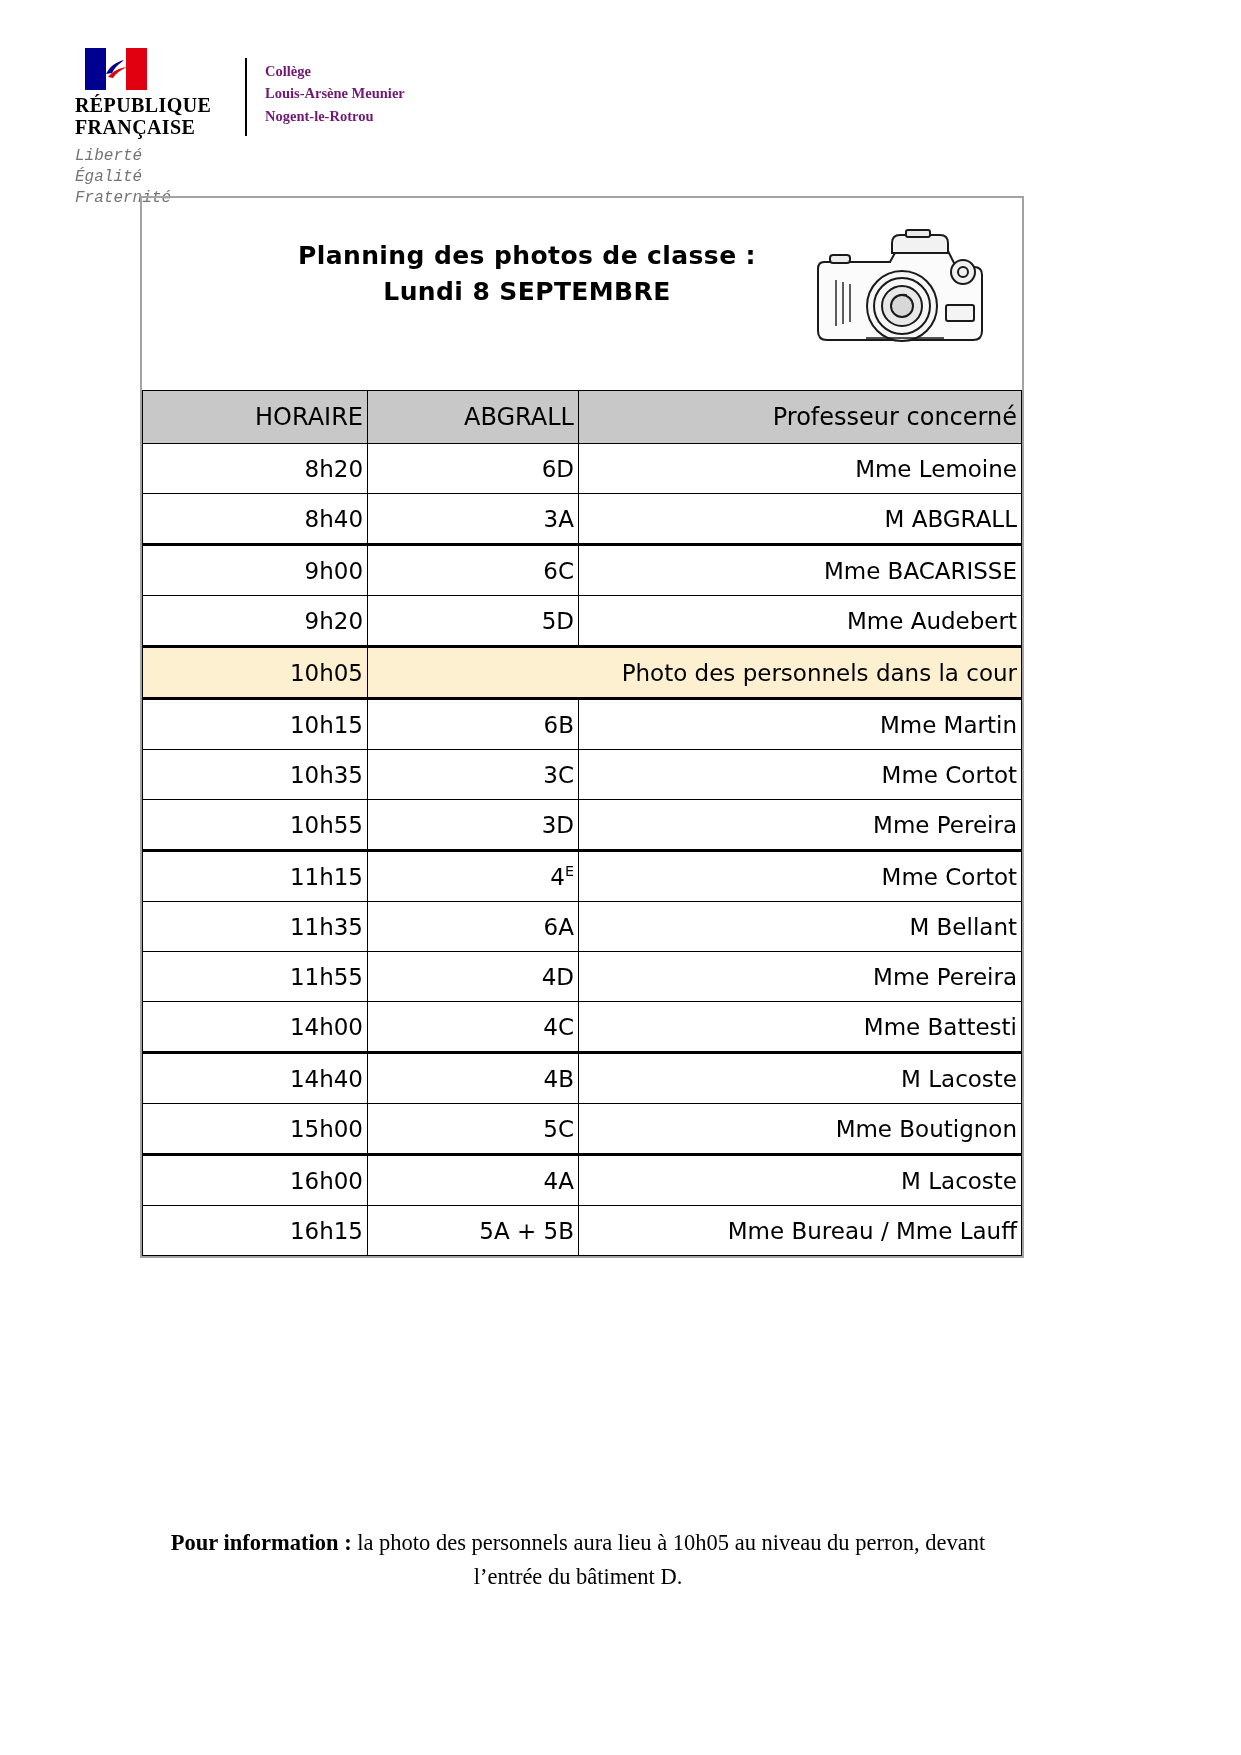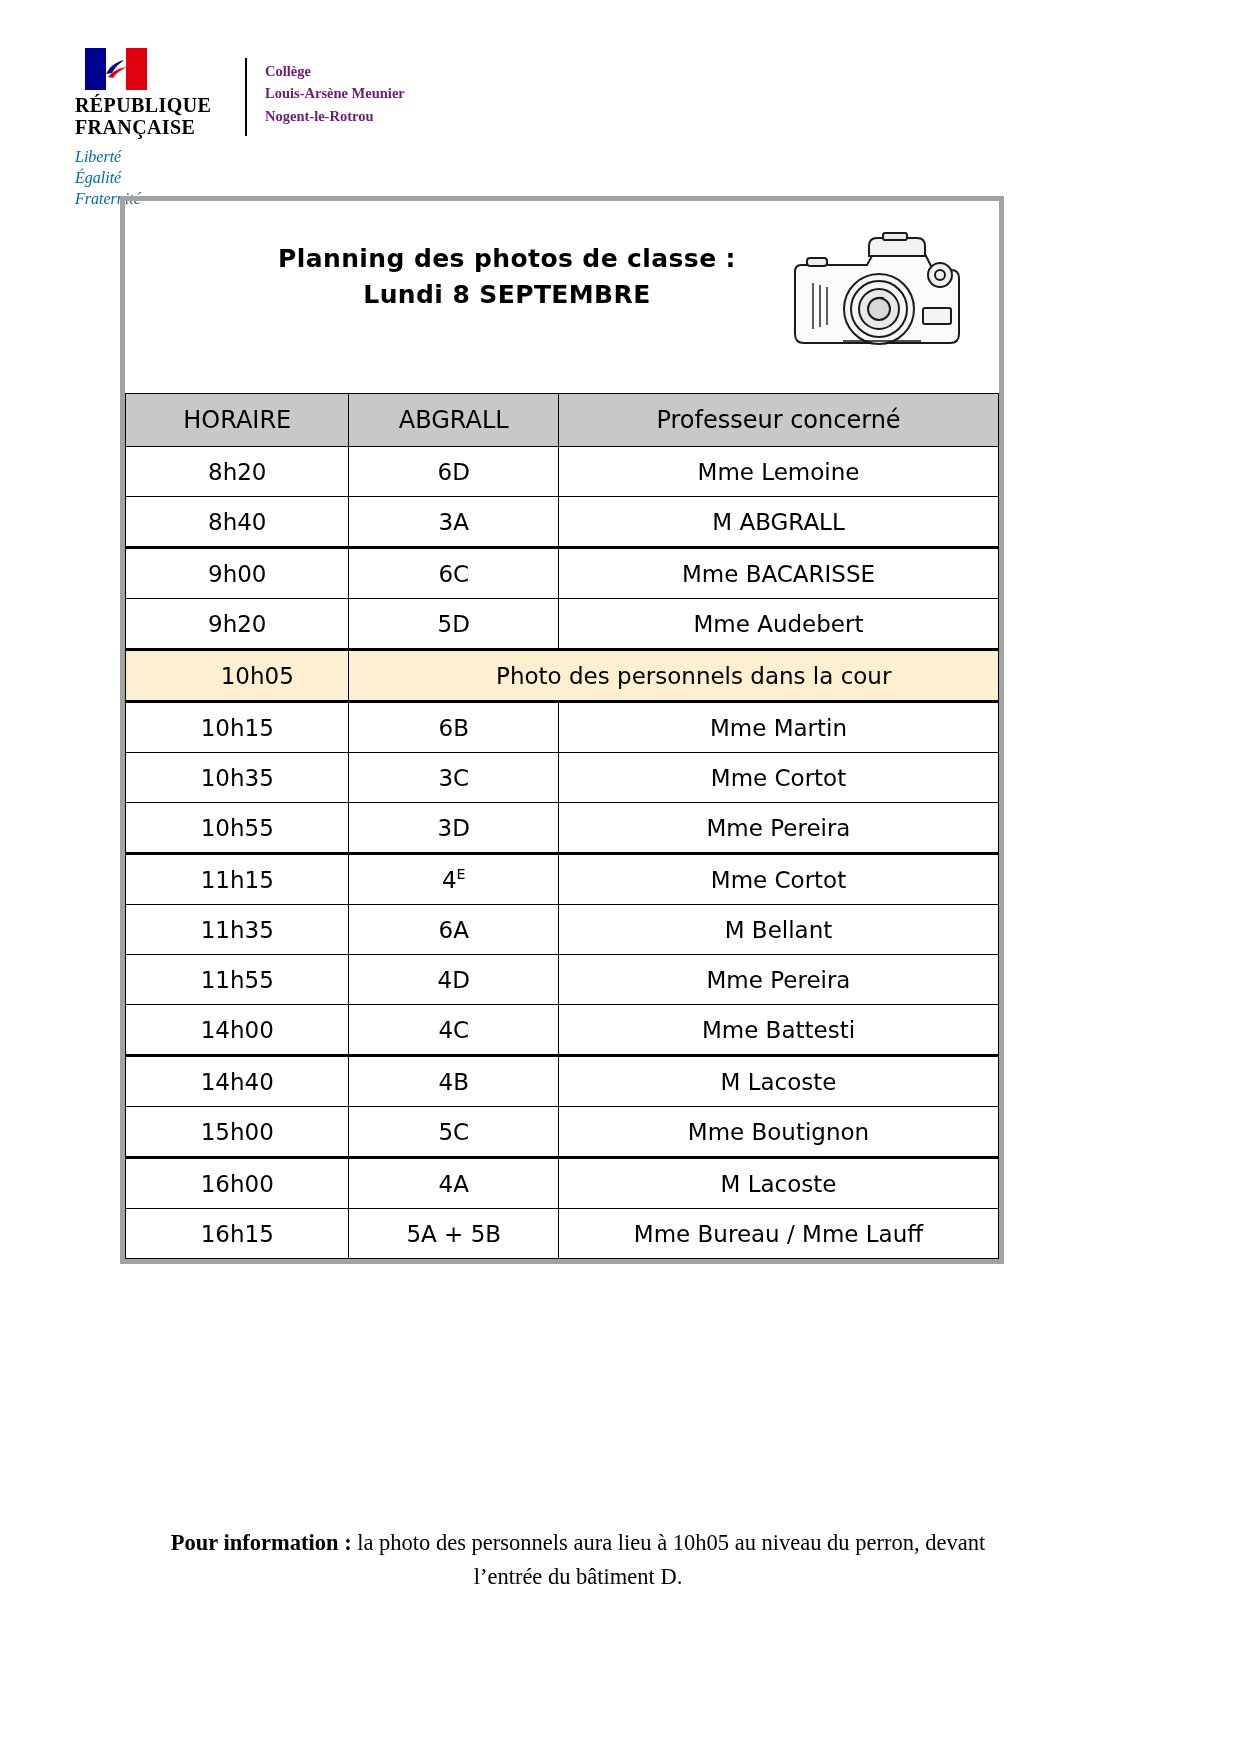--- a/index.html
+++ b/index.html
@@ -40,49 +40,49 @@
   .rf-text {
     font-family: "Liberation Serif", serif;
     font-weight: bold;
     font-size: 20px;
     line-height: 1.12;
     letter-spacing: 0.4px;
     margin-top: 4px;
     color: #000000;
   }
   .devise {
-    font-family: Liberation Serif, serif;
+    font-family: Liberation Mono, monospace;
     font-style: italic;
     font-size: 16px;
     line-height: 1.32;
     margin-top: 7px;
-    color: #0369a1;
+    color: #737373;
   }
   .divider-v {
     width: 2px;
     background: #000000;
     height: 78px;
     margin: 10px 18px 0 10px;
   }
   .etab {
     margin-top: 12px;
     font-family: Liberation Serif, serif;
     font-weight: bold;
     font-size: 14.5px;
     line-height: 1.55;
     color: #701a75;
   }
 
   
   .doc-frame {
     position: absolute;
-    left: 120px;
+    left: 140px;
     top: 196px;
     width: 884px;
-    border: 5px solid #a3a3a3;
+    border: 2px solid #a3a3a3;
     box-sizing: border-box;
   }
 
   .title-area {
     position: relative;
     height: 192px;
   }
   .doc-title {
     position: absolute;
     left: 0;
@@ -110,21 +110,21 @@
     width: 100%;
     table-layout: fixed;
   }
   table.planning col.c1 { width: 25.6%; }
   table.planning col.c2 { width: 24.0%; }
   table.planning col.c3 { width: 50.4%; }
 
   table.planning th,
   table.planning td {
     border: 1px solid #000000;
-    text-align: center;
+    text-align: right;
     font-family: "DejaVu Sans", sans-serif;
     font-size: 23px;
     height: 49px;
     padding: 0 4px;
     vertical-align: middle;
     white-space: nowrap;
   }
   table.planning thead th {
     background: #c8c8c8;
     font-weight: normal;

